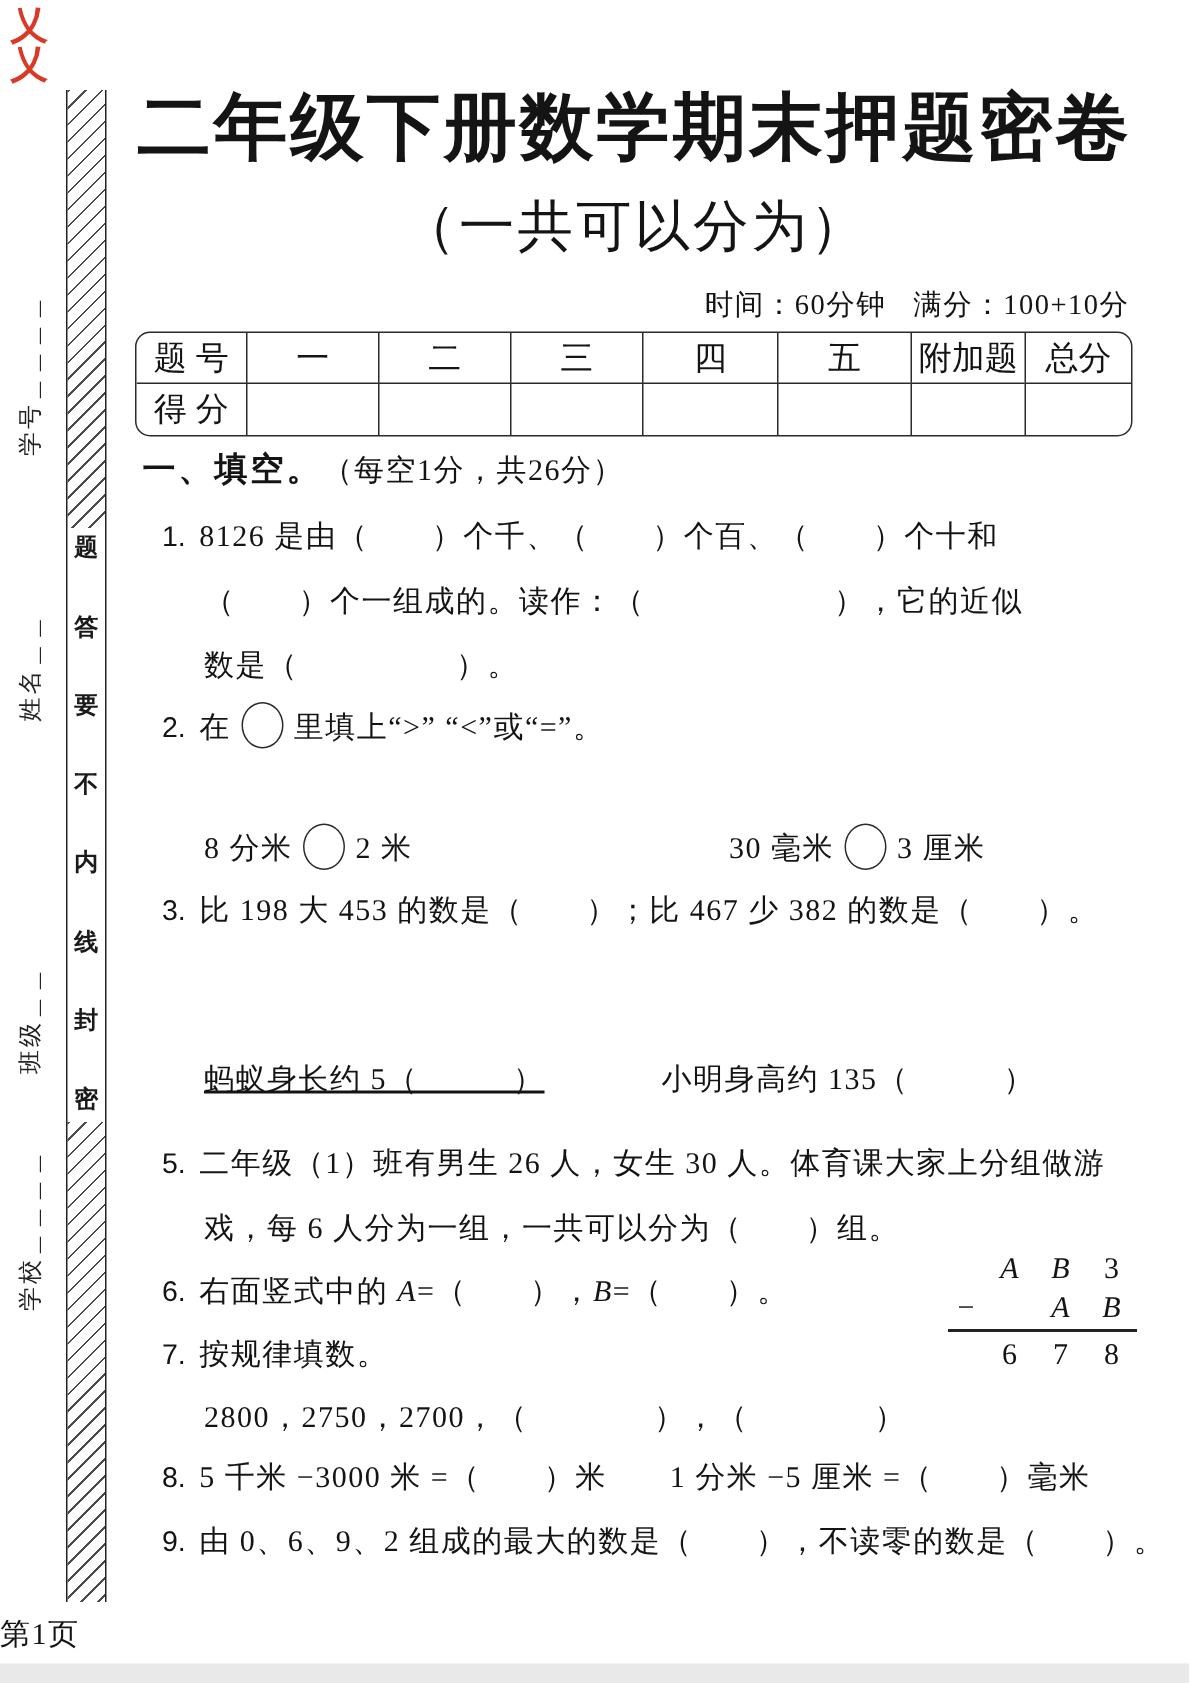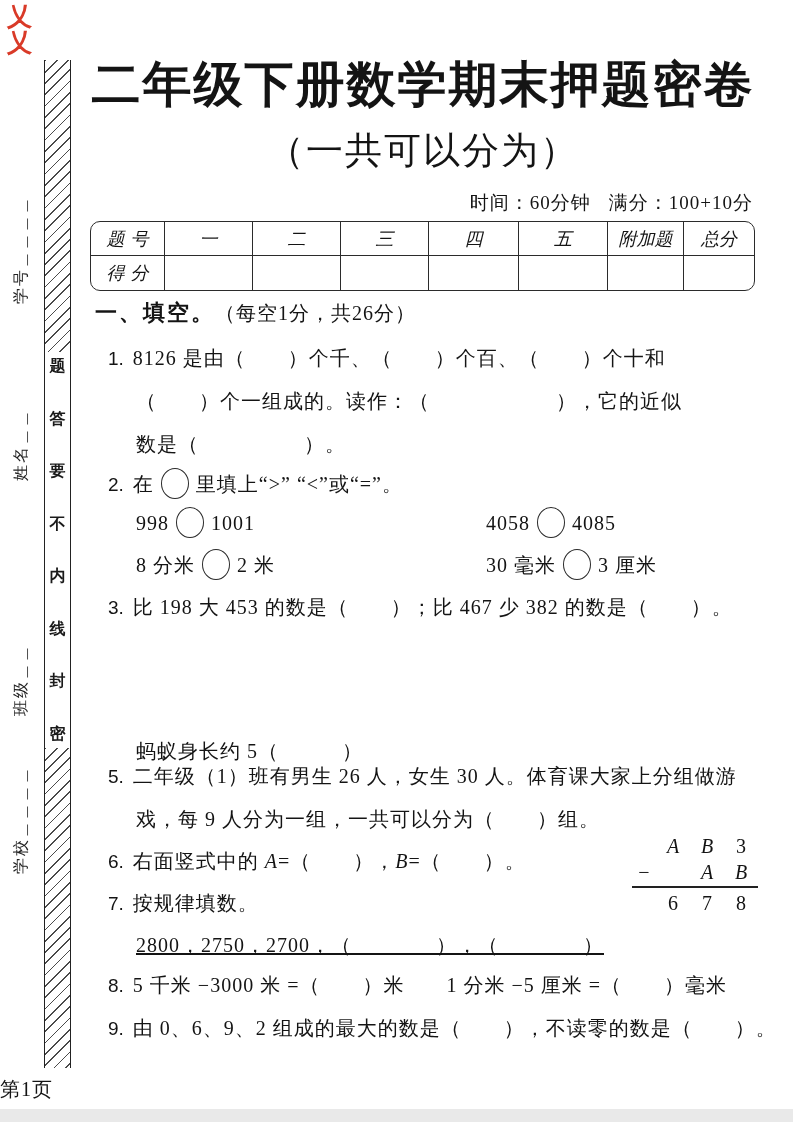--- a/index.html
+++ b/index.html
@@ -30,21 +30,21 @@
          font-size:49px;font-weight:bold;letter-spacing:2px;white-space:nowrap;}
   .subtitle{position:absolute;top:126px;left:80px;width:686px;text-align:center;
             font-size:37px;letter-spacing:2px;}
   .info-line{position:absolute;top:190px;right:40px;font-size:19px;letter-spacing:1px;}
   .info-line .gap{display:inline-block;width:18px;}
 
   
   .score-table{position:absolute;top:221px;left:90px;width:663px;box-sizing:content-box;
                border:1.6px solid #2b2b2b;border-radius:10px;overflow:hidden;
                display:grid;grid-template-columns:73px 88px 88px 88px 90px 89px 76px 71px;
-               grid-auto-rows:33px 35px;font-size:18px;font-style:italic;}
+               grid-auto-rows:33px 35px;font-size:22px;}
   .tc{display:flex;align-items:center;justify-content:center;border-left:1.4px solid #2b2b2b;}
   .tc.first{border-left:none;}
   .tr2{border-top:1.4px solid #2b2b2b;}
   .tc.sp{letter-spacing:6px;text-indent:6px;}
 
   
   .line{position:absolute;font-size:20px;letter-spacing:1px;white-space:nowrap;line-height:30px;}
   .qnum{font-family:"Liberation Sans","DejaVu Sans",sans-serif;font-size:19px;letter-spacing:0;
         margin-right:9px;}
   .sec-bold{font-weight:bold;font-size:22px;letter-spacing:2px;text-align:center;}
@@ -125,48 +125,43 @@
   <div class="line" style="top:386px;left:136px;">
     <span>（　　）个一组成的。读作：（　　　　　　），它的近似</span>
   </div>
   <div class="line" style="top:429px;left:136px;">
     <span>数是（　　　　　）。</span>
   </div>
 
   <div class="line" style="top:468px;left:108px;">
     <span class="qnum">2.</span><span>在</span><span class="cir"></span><span>里填上“&gt;” “&lt;”或“=”。</span>
   </div>
-  <div class="line" style="top:507px;left:136px;width:620px;">
-    <span>998</span><span class="cir"></span><span>1001</span>
-    <span class="rcol" style="left:350px;top:0;">
-      <span>4058</span><span class="cir"></span><span>4085</span>
-    </span>
-  </div>
   <div class="line" style="top:549px;left:136px;width:620px;">
     <span>8 分米</span><span class="cir"></span><span>2 米</span>
     <span class="rcol" style="left:350px;top:0;">
       <span>30 毫米</span><span class="cir"></span><span>3 厘米</span>
     </span>
   </div>
 
   <div class="line" style="top:592px;left:108px;">
     <span class="qnum">3.</span><span>比 198 大 453 的数是（　　）；比 467 少 382 的数是（　　）。</span>
   </div>
 
   <div class="line" style="top:676px;left:136px;width:620px;">
   </div>
-  <div class="line" style="top:736px;left:136px;width:620px;">
+  <div class="line" style="top:705px;left:136px;width:620px;text-decoration:underline;">
     <span>蚂蚁身长约 5（　　　）</span>
+    <span class="rcol" style="left:305px;top:0;">小明身高约 135（　　　）</span>
   </div>
 
   <div class="line" style="top:761px;left:108px;">
     <span class="qnum">5.</span><span>二年级（1）班有男生 26 人，女生 30 人。体育课大家上分组做游</span>
   </div>
   <div class="line" style="top:804px;left:136px;">
-    <span>戏，每 9 人分为一组，一共可以分为（　　）组。</span>
+    <span>戏，每 6 人分为一组，一共可以分为（　　）组。</span>
   </div>
 
   <div class="line" style="top:846px;left:108px;">
     <span class="qnum">6.</span><span>右面竖式中的 </span><span class="it">A</span><span>=（　　），</span><span class="it">B</span><span>=（　　）。</span>
   </div>
 
   <div class="calc">
     <span></span>
     <span class="it">A</span>
     <span class="it">B</span>
@@ -178,21 +173,21 @@
     <div class="calc-divider"></div>
     <span></span>
     <span>6</span>
     <span>7</span>
     <span>8</span>
   </div>
 
   <div class="line" style="top:888px;left:108px;">
     <span class="qnum">7.</span><span>按规律填数。</span>
   </div>
-  <div class="line" style="top:930px;left:136px;text-decoration:underline;">
+  <div class="line" style="top:930px;left:136px;">
     <span>2800，2750，2700，（　　　　），（　　　　）</span>
   </div>
 
   <div class="line" style="top:970px;left:108px;">
     <span class="qnum">8.</span><span>5 千米 −3000 米 =（　　）米　　1 分米 −5 厘米 =（　　）毫米</span>
   </div>
 
   <div class="line" style="top:1013px;left:108px;">
     <span class="qnum">9.</span><span>由 0、6、9、2 组成的最大的数是（　　），不读零的数是（　　）。</span>
   </div>

